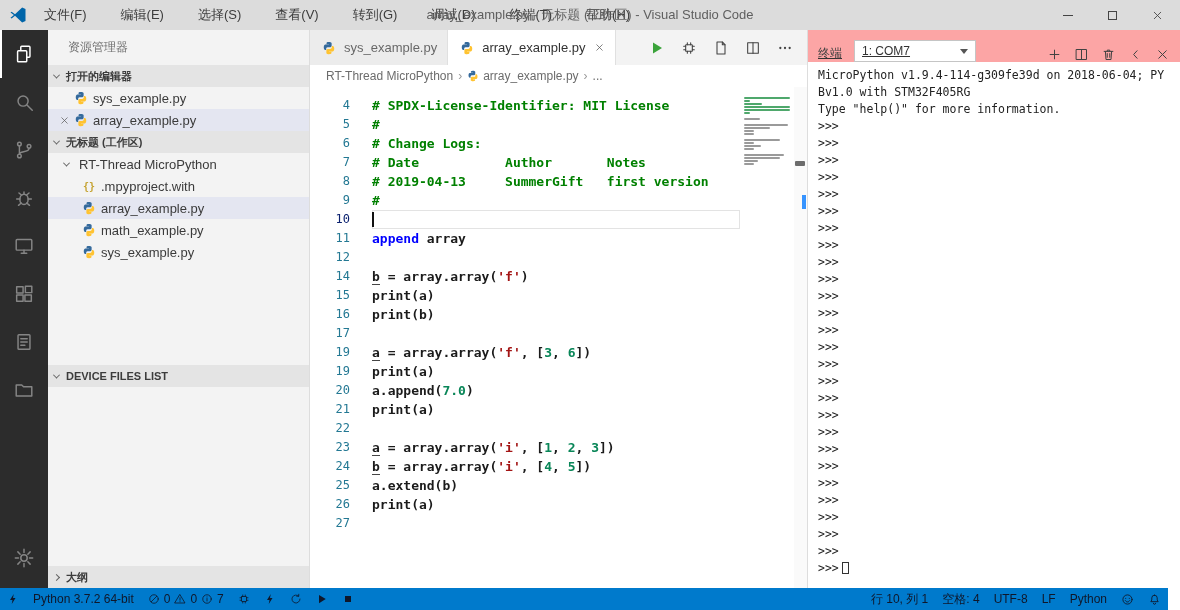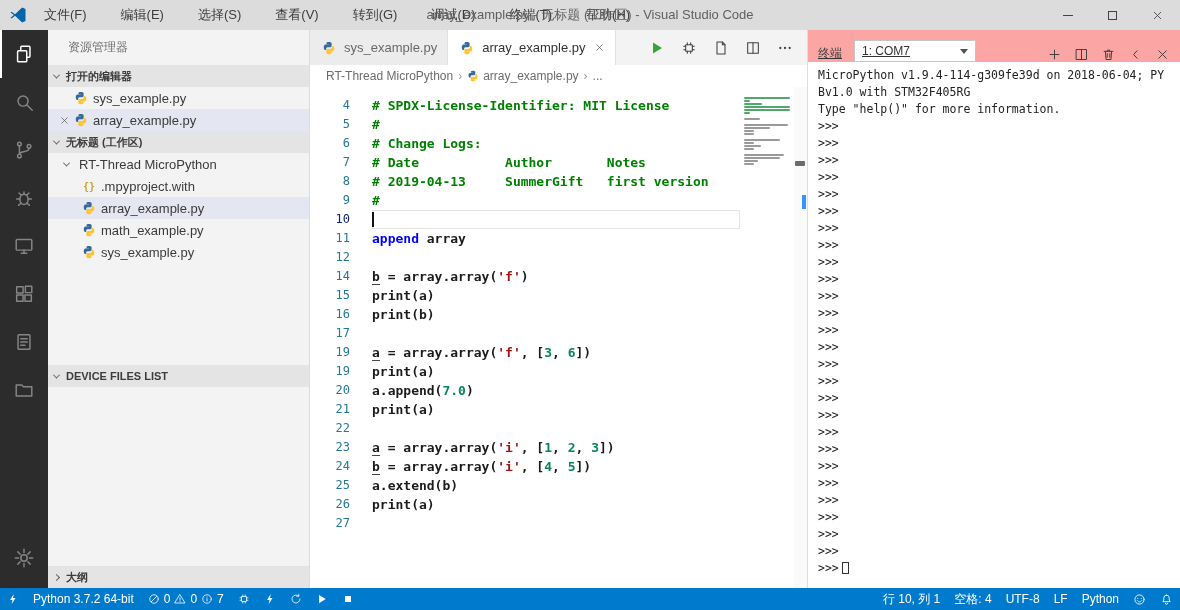--- a/index.html
+++ b/index.html
@@ -90,21 +90,21 @@
   .panel-title { font-size:12px; color:#424242; margin-right:12px; cursor:pointer; }
   .term-select { width:122px; height:22px; background:#fff; border:1px solid #C5C5C5; display:flex; align-items:center; justify-content:space-between; padding:0 7px; font-size:12px; color:#333; cursor:pointer; }
   .caret { width:0; height:0; border-left:4px solid transparent; border-right:4px solid transparent; border-top:5px solid #555; }
   .panel-actions { margin-left:auto; display:flex; align-items:center; gap:12px; color:#424242; }
   .panel-action { display:flex; cursor:pointer; }
   .terminal { flex:1; overflow:hidden; font-family:"DejaVu Sans Mono",monospace; font-size:11.5px; color:#222; padding:5px 8px 0 10px; }
   .t-line { height:17px; line-height:17px; white-space:pre; }
   .t-cursor { display:inline-block; width:7px; height:12px; border:1px solid #333; vertical-align:-2px; margin-left:3px; }
 
   
-  .statusbar { position:absolute; left:0; right:0; bottom:0; height:22px; background:#007ACC; color:#ffffff; display:flex; align-items:center; font-size:12px; }
+  .statusbar { position:absolute; left:0; right:12px; bottom:0; height:22px; background:#007ACC; color:#0f172a; display:flex; align-items:center; font-size:12px; }
   .sb-item { display:flex; align-items:center; gap:4px; padding:0 7px; height:22px; cursor:pointer; white-space:nowrap; }
   .sb-icon { display:flex; }
   .sb-spacer { flex:1; }
   .sb-group { display:flex; align-items:center; }
 </style>
 </head>
 <body>
 
 <div class="titlebar">
   <span class="logo">

